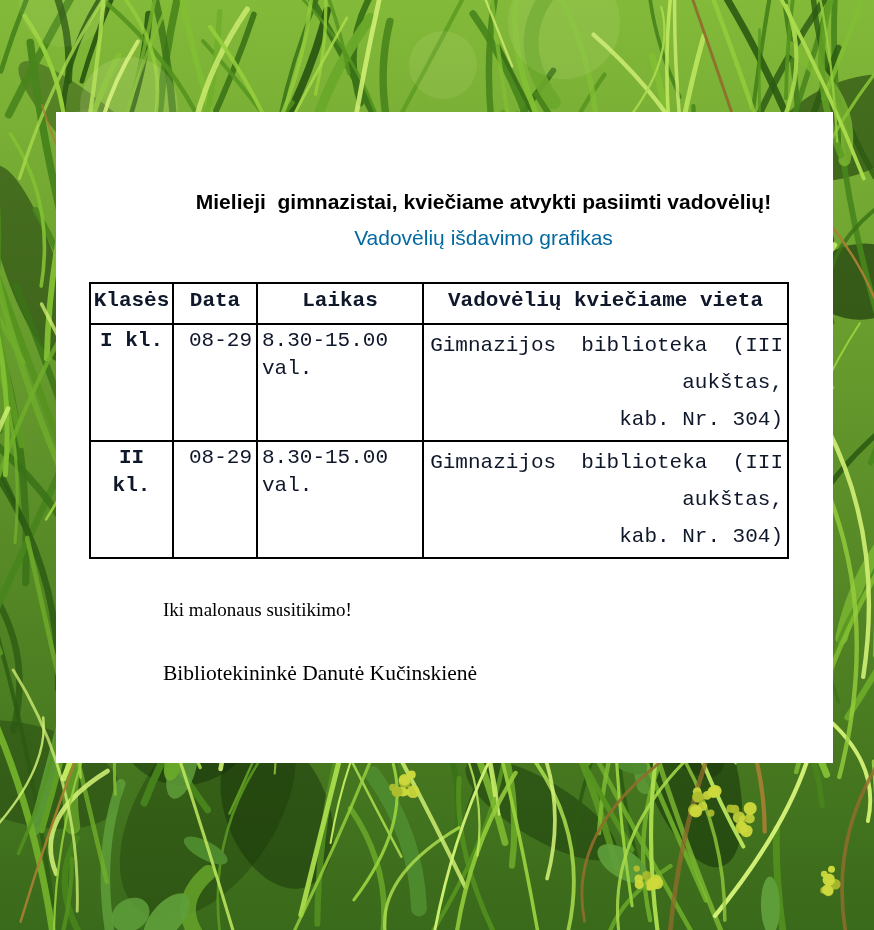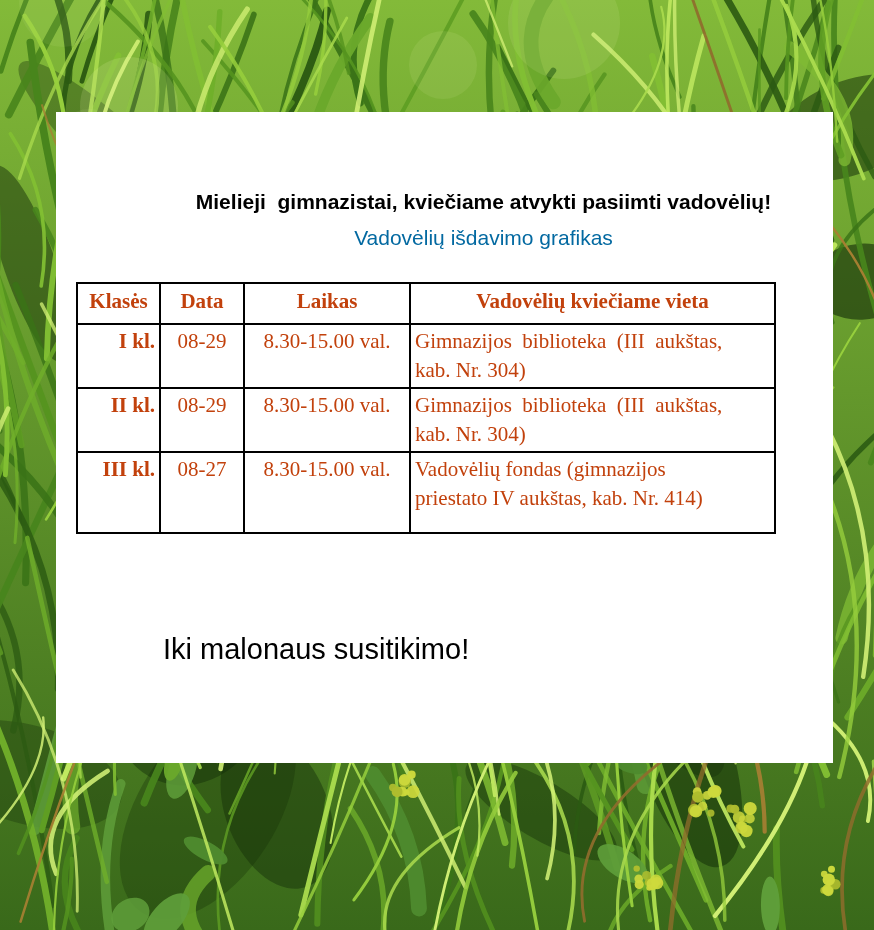--- a/index.html
+++ b/index.html
@@ -36,49 +36,49 @@
   }
   .doc-subtitle {
     margin-top: 11px;
     font-size: 21px;
     font-weight: normal;
     line-height: 25px;
     color: #0369a1;
   }
   table.schedule {
     position: absolute;
-    top: 170px; left: 20px;
+    top: 170px; left: 33px;
     border-collapse: collapse;
     table-layout: fixed;
-    font-family: Liberation Serif, serif;
+    font-family: Liberation Mono, monospace;
     font-size: 21px;
     line-height: 28px;
-    color: #c2410c;
+    color: #0f172a;
   }
   table.schedule th, table.schedule td {
     border: 2px solid #000;
     vertical-align: top;
     padding: 2px 4px;
     overflow: hidden;
   }
   table.schedule thead tr { height: 41px; }
   table.schedule tbody tr:nth-child(1) { height: 64px; }
   table.schedule tbody tr:nth-child(2) { height: 63px; }
   table.schedule tbody tr:nth-child(3) { height: 81px; }
   table.schedule tbody tr:nth-child(4) { height: 65px; }
   table.schedule th { font-weight: bold; text-align: center; padding: 3px 2px; }
-  td.c-klase { font-weight: bold; text-align: right; padding-left: 5px; margin-left: 43px; }
-  td.c-data  { text-align: center; }
-  td.c-laikas{ text-align: center; padding-left: 2px; padding-right: 2px; }
-  td.c-vieta { text-align: left; padding-left: 6px; padding-right: 5px; white-space: pre-wrap; line-height: 29px; }
+  td.c-klase { font-weight: bold; text-align: center; padding-left: 5px; margin-left: 43px; }
+  td.c-data  { text-align: right; }
+  td.c-laikas{ padding-left: 2px; padding-right: 2px; }
+  td.c-vieta { text-align: right; padding-left: 6px; padding-right: 5px; white-space: pre-wrap; line-height: 37px; }
   .closing {
     position: absolute;
-    left: 107px; top: 521px;
-    font-family: Liberation Sans, sans-serif;
-    font-size: 29px;
+    left: 107px; top: 487px;
+    font-family: Liberation Serif, serif;
+    font-size: 19px;
     color: #000;
   }
   .signature {
     position: absolute;
     left: 107px; top: 549px;
     font-family: "Liberation Serif", serif;
     font-size: 21.5px;
     color: #000;
   }
 </style>
@@ -526,26 +526,20 @@
             <td class="c-vieta">Gimnazijos  biblioteka  (III  aukštas,
 kab. Nr. 304)</td>
           </tr>
           <tr>
             <td class="c-klase">II kl.</td>
             <td class="c-data">08-29</td>
             <td class="c-laikas">8.30-15.00 val.</td>
             <td class="c-vieta">Gimnazijos  biblioteka  (III  aukštas,
 kab. Nr. 304)</td>
           </tr>
-          <tr>
-            <td class="c-klase">III kl.</td>
-            <td class="c-data">08-27</td>
-            <td class="c-laikas">8.30-15.00 val.</td>
-            <td class="c-vieta">Vadovėlių fondas (gimnazijos
-priestato IV aukštas, kab. Nr. 414)</td>
-          </tr>
         </tbody>
     </table>
 
     <div class="closing">Iki malonaus susitikimo!</div>
+    <div class="signature">Bibliotekininkė Danutė Kučinskienė</div>
 
   </div>
 </div>
 
 </body></html>

